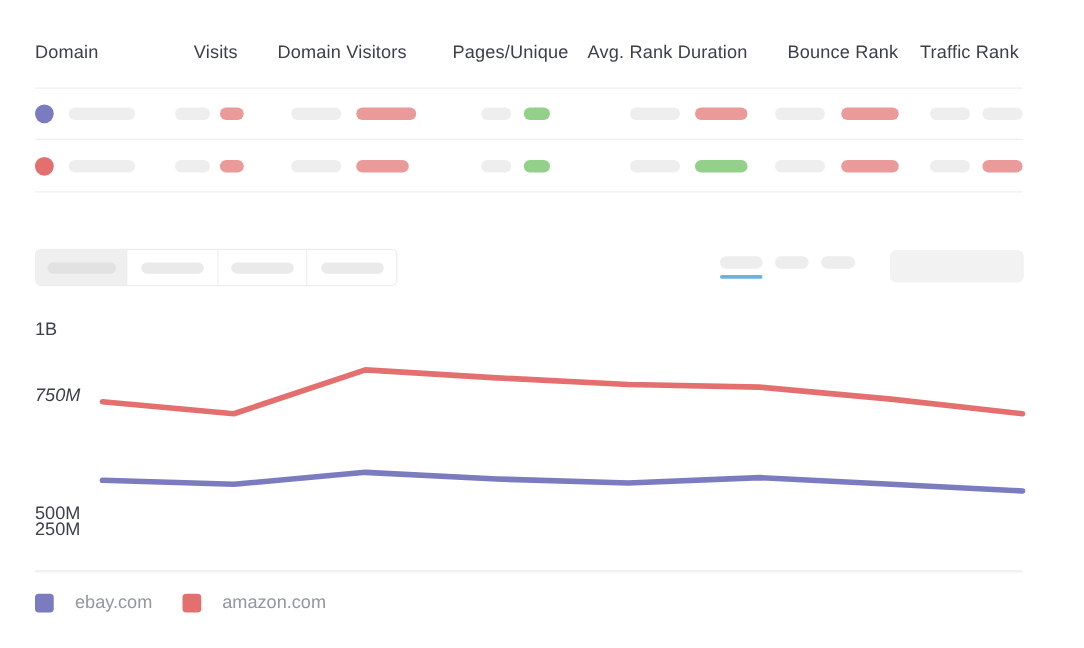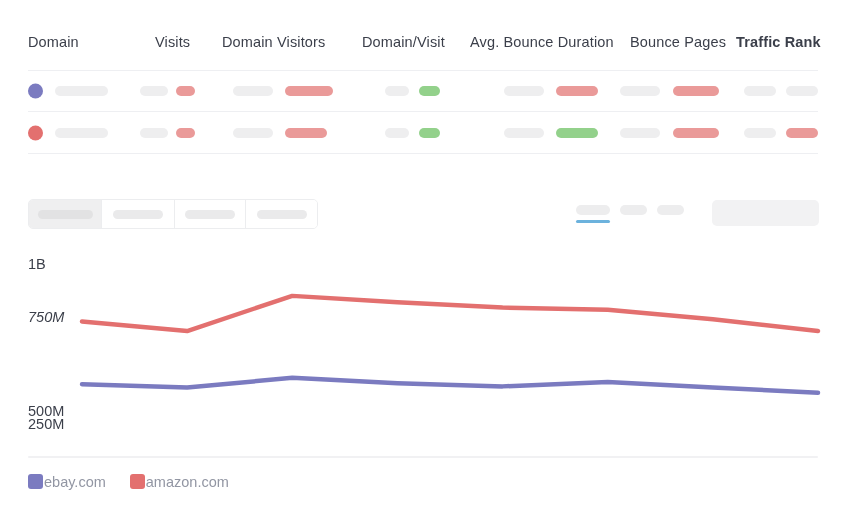--- a/index.html
+++ b/index.html
@@ -189,22 +189,22 @@
   .legend {
     position: absolute;
     left: 28px;
     top: 474px;
     display: flex;
     align-items: center;
     gap: 24px;
   }
   .legend-item {
     display: flex;
-    align-items: flex-start;
-    gap: 1px;
+    align-items: flex-end;
+    gap: 17px;
   }
   .legend-swatch {
     width: 15px;
     height: 15px;
     border-radius: 3px;
   }
   .legend-label {
     font-size: 14.5px;
     color: #9296a3;
     white-space: nowrap;
@@ -213,24 +213,24 @@
 </head>
 <body>
 
 <div class="page">
 
   <div class="cmp-table">
     <div class="cmp-head" id="table-head">
         <div class="col" style="left: 28px;">Domain</div>
         <div class="col" style="left: 155px;">Visits</div>
         <div class="col" style="left: 222px;">Domain Visitors</div>
-        <div class="col" style="left: 362px;">Domain/Visit</div>
-        <div class="col" style="left: 470px;">Avg. Bounce Duration</div>
-        <div class="col" style="left: 630px;">Bounce Pages</div>
-        <div class="col" style="left: 736px; font-weight: bold;">Traffic Rank</div>
+        <div class="col" style="left: 362px;">Pages/Unique</div>
+        <div class="col" style="left: 470px;">Avg. Rank Duration</div>
+        <div class="col" style="left: 630px;">Bounce Rank</div>
+        <div class="col" style="left: 736px;">Traffic Rank</div>
       </div>
     <div class="rule" style="top:36px"></div>
     <div id="table-body">
         <div class="cmp-row">
           <div class="dot" style="background: rgb(123, 123, 192);"></div>
           <div class="ph" style="left: 55px; width: 53px;"></div>
           <div class="ph" style="left: 140px; width: 28px;"></div>
           <div class="ph red" style="left: 176px; width: 19px;"></div>
           <div class="ph" style="left: 233px; width: 40px;"></div>
           <div class="ph red" style="left: 285px; width: 48px;"></div>

